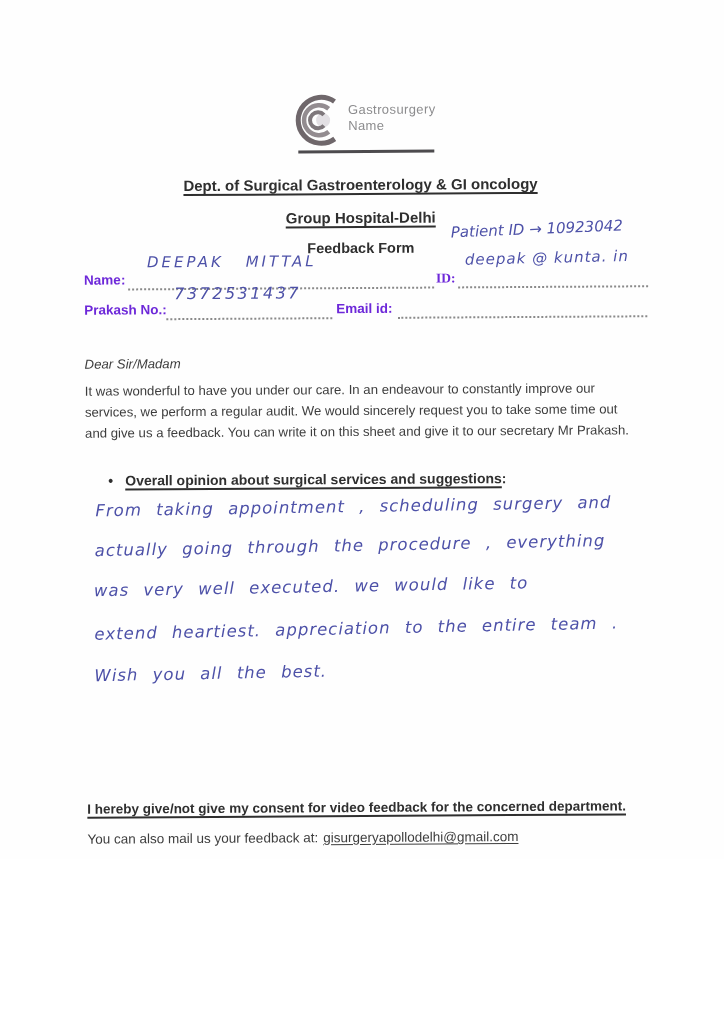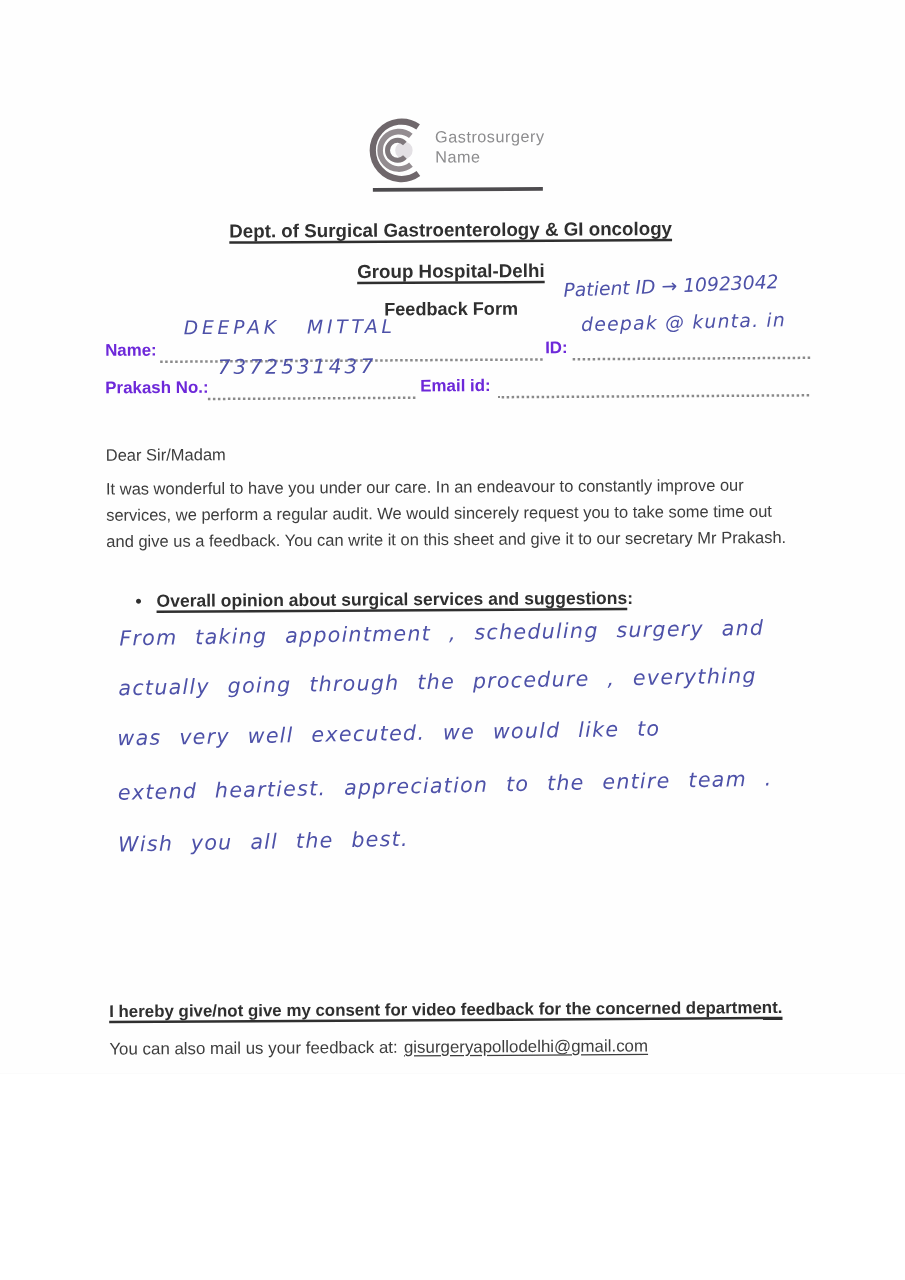--- a/index.html
+++ b/index.html
@@ -65,31 +65,31 @@
     <div class="abs center-title" style="top:209px; font-size:15px;">
       <span class="u">Group Hospital-Delhi</span>
     </div>
     <div class="abs center-title" style="top:240px; font-size:14.5px;">Feedback Form</div>
 
     <div class="abs hw" style="left:452px; top:221px; font-size:15px; transform:rotate(-2deg);">Patient ID → 10923042</div>
 
     <span class="abs label" style="left:85px; top:271px;">Name:</span>
     <span class="abs dots" style="left:129px; top:272px; width:306px;"></span>
     <span class="abs hw" style="left:148px; top:252px; font-size:15px; letter-spacing:3px; word-spacing:14px;">DEEPAK MITTAL</span>
-    <span class="abs label" style="left:437px; top:271px;">ID:</span>
+    <span class="abs label" style="left:437px; top:271px;font-family:Liberation Serif, serif;">ID:</span>
     <span class="abs dots" style="left:459px; top:272px; width:190px;"></span>
     <span class="abs hw" style="left:466px; top:250px; font-size:15px; letter-spacing:1px; transform:rotate(-1deg);">deepak @ kunta. in</span>
 
     <span class="abs label" style="left:85px; top:301px;">Prakash No.:</span>
     <span class="abs dots" style="left:167px; top:302px; width:166px;"></span>
     <span class="abs hw" style="left:175px; top:283px; font-size:16px; letter-spacing:2.5px;">7372531437</span>
     <span class="abs label" style="left:337px; top:301px;">Email id:</span>
     <span class="abs dots" style="left:399px; top:302px; width:249px;"></span>
 
-    <div class="abs body-text" style="left:85px; top:352px;">Dear Sir/Madam</div>
+    <div class="abs body-text" style="left:85px; top:352px;font-style:italic;">Dear Sir/Madam</div>
     <div class="abs body-text" style="left:85px; top:379px; width:552px;">It was wonderful to have you under our care. In an endeavour to constantly improve our services, we perform a regular audit. We would sincerely request you to take some time out and give us a feedback. You can write it on this sheet and give it to our secretary Mr Prakash.</div>
 
     <div class="abs bullet-heading" style="left:108px; top:471px;">
       <span class="bullet-dot">•</span><span class="bh-text">Overall opinion about surgical services and suggestions</span><span>:</span>
     </div>
 
     <div class="abs hw hw-line" style="left:95px; top:497px; transform:rotate(-0.6deg);">From taking appointment , scheduling surgery and</div>
     <div class="abs hw hw-line" style="left:94px; top:536px; transform:rotate(-0.8deg);">actually going through the procedure , everything</div>
     <div class="abs hw hw-line" style="left:93px; top:577px; transform:rotate(-0.7deg);">was very well executed. we would like to</div>
     <div class="abs hw hw-line" style="left:93px; top:619px; transform:rotate(-0.9deg);">extend heartiest. appreciation to the entire team .</div>

